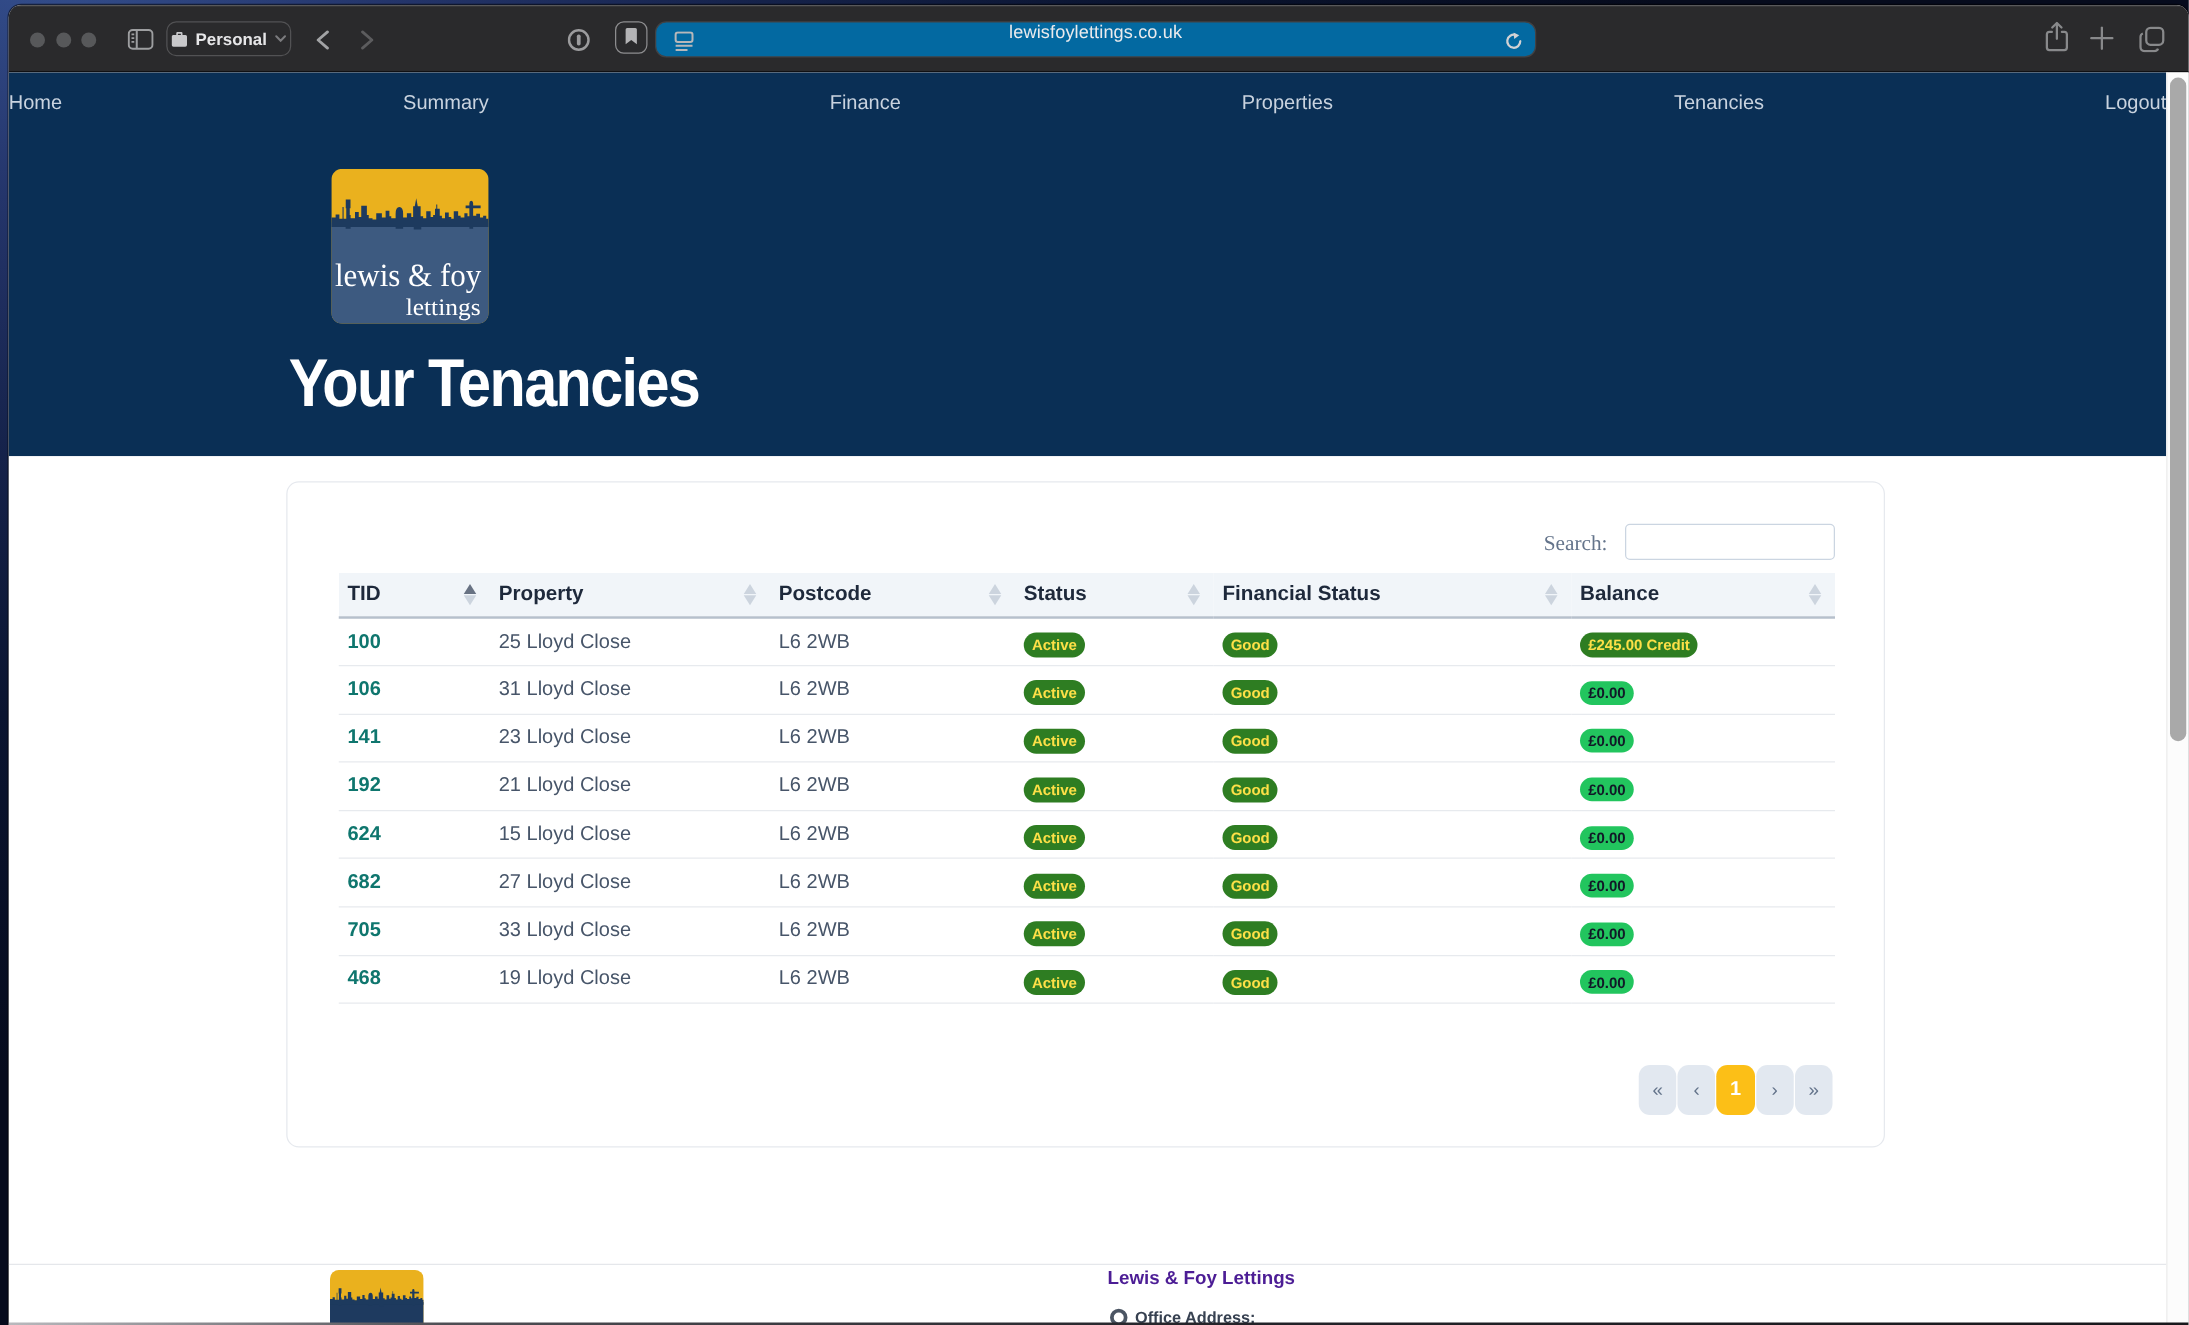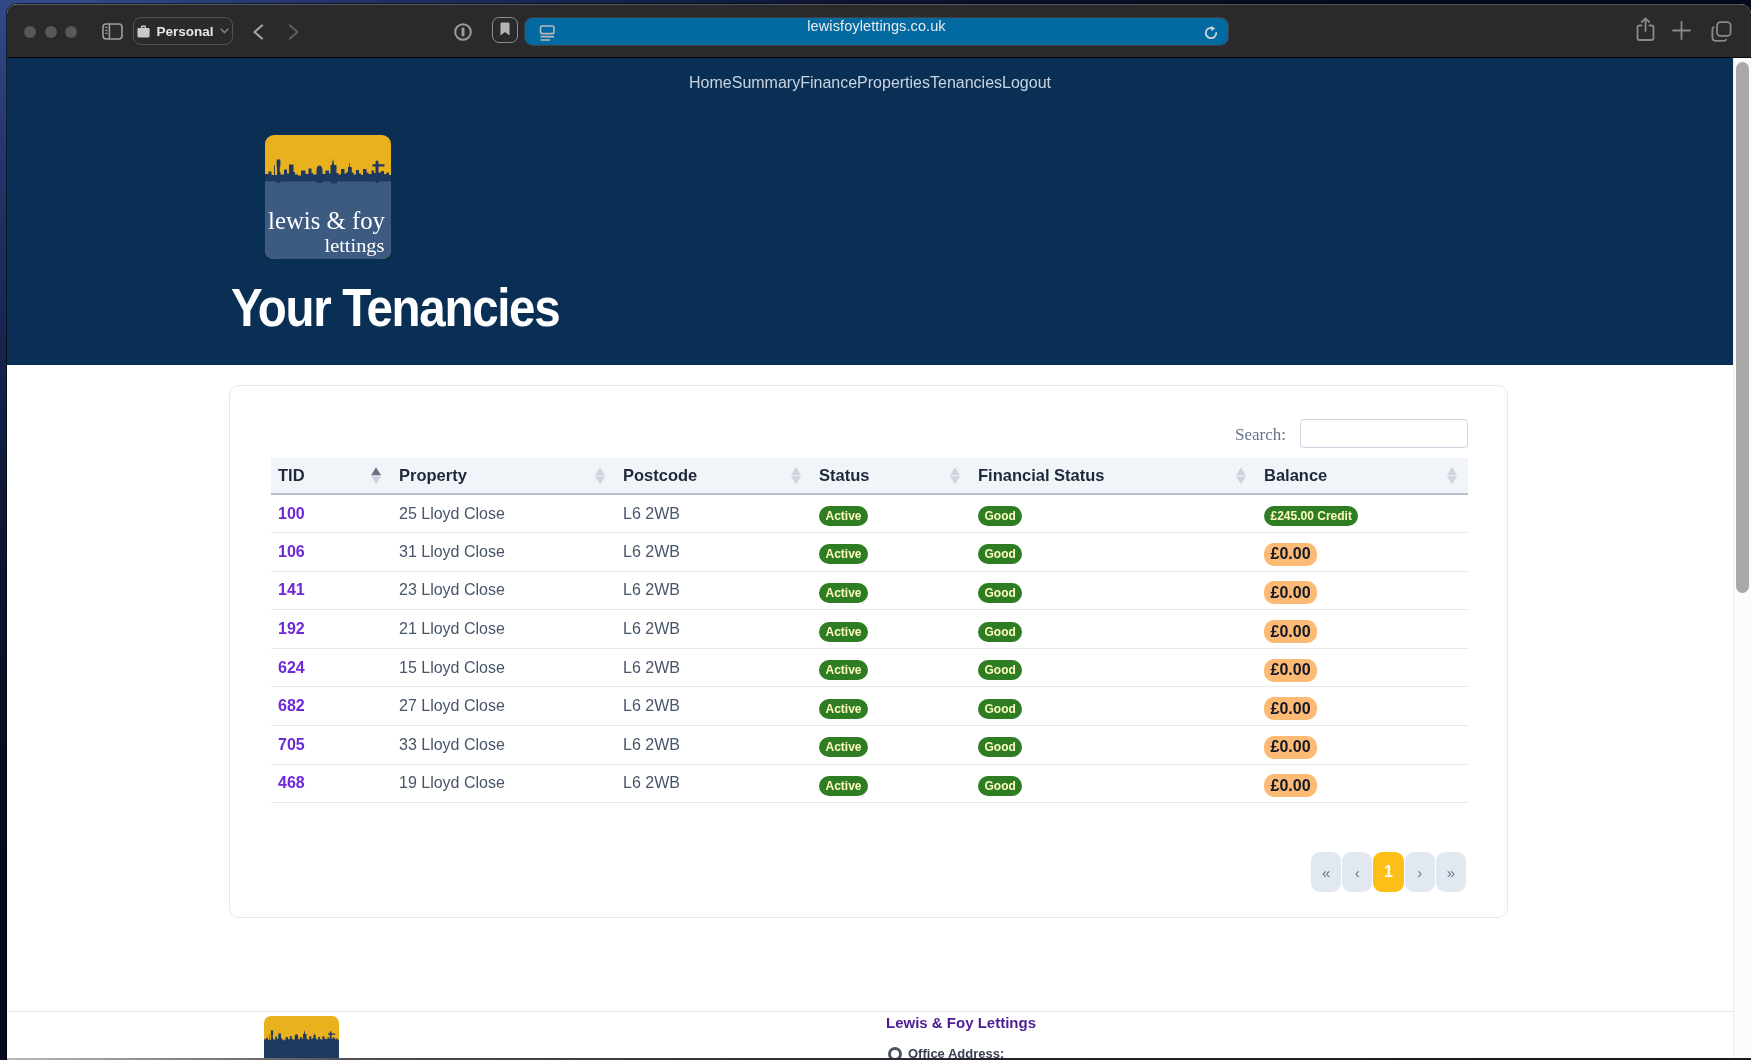--- a/index.html
+++ b/index.html
@@ -37,21 +37,21 @@
     display:flex; align-items:center; justify-content:center;
     color:#ebebed; font-size:14.5px; font-weight:500; letter-spacing:.1px; position:relative; top:-0.5px;
   }
   
   .content { position:absolute; left:0; top:54px; right:0; bottom:0; background:#fff; }
   .sbtrack { position:absolute; right:0; top:0; bottom:0; width:18px; background:#fcfcfc; border-left:1px solid #ececec; }
   .sbthumb { position:absolute; right:2px; top:4px; width:13px; height:531px; border-radius:7px; background:#a9a9a9; }
   .page { position:absolute; left:0; top:0; width:1726px; }
   
   .hero { position:relative; width:100%; height:307px; background:#0a2f55; }
-  .nav { position:absolute; left:0; top:13px; width:100%; display:flex; justify-content:center; }
+  .nav { position:absolute; left:0; top:13px; width:100%; display:flex; justify-content:space-between; }
   .nav a { color:#c9d3df; font-size:16px; font-weight:500; text-decoration:none; line-height:24px; }
   .logo { position:absolute; border-radius:9px; overflow:hidden;margin-left:36px; }
   .logo-hero { left:222px; top:77px; width:126px; height:124px; }
   .h1 {
     position:absolute; left:224px; top:218px; color:#fff;
     font-size:54px; font-weight:bold; letter-spacing:-1.5px; transform:scaleX(.88); transform-origin:left top; white-space:nowrap;
   }
   
   .main { position:relative; background:#fff; height:646px; }
   .card {
@@ -62,29 +62,29 @@
   .search-box { position:absolute; left:1070px; top:33px; width:168px; height:29px; border:1px solid #cbd5e1; border-radius:4px; background:#fff; }
   table.dt { position:absolute; left:41px; top:72px; width:1197px; border-collapse:collapse; table-layout:fixed; }
   table.dt th {
     background:#f1f5f9; text-align:left; font-size:16.5px; font-weight:bold; color:#1e293b;
     height:36px; padding:0 0 0 7px; position:relative; border-bottom:2px solid #b6c0cc;
   }
   table.dt td {
     height:38.6px; padding:0 0 0 7px; font-size:16px; color:#475569;
     border-bottom:1px solid #e7eaee; vertical-align:middle;
   }
-  table.dt tr td:first-child { font-weight:bold; color:#6d28d9; }
+  table.dt tr td:first-child { font-weight:bold; color:#0f766e; }
   .sort { position:absolute; right:11px; top:50%; transform:translateY(-50%); width:10px; height:17.5px; }
   .sort::before, .sort::after { content:""; position:absolute; left:0; width:0; height:0; border-left:5px solid transparent; border-right:5px solid transparent; }
   .sort::before { top:0; border-bottom:8.5px solid #ccd4de; }
   .sort::after { bottom:0; border-top:8.5px solid #ccd4de; }
   .sort-asc::before { border-bottom-color:#687283; }
   .pill { display:inline-block; border-radius:10px; font-weight:bold; position:relative; top:2.5px; }
-  .pill-green { background:#2e7d22; color:#fef9c3; font-size:12px; padding:3px 6.5px; }
-  .pill-gray { background:#fdba74; color:#111827; font-size:16px; padding:2.5px 6.5px; }
+  .pill-green { background:#2e7d22; color:#fde047; font-size:12px; padding:3px 6.5px; }
+  .pill-gray { background:#22c55e; color:#111827; font-size:12px; padding:2.5px 6.5px; }
   .pager { position:absolute; right:41px; top:466px; display:flex; gap:1px; }
   .pbtn {
     width:30.2px; height:40px; background:#e2e8f0; border-radius:9px;
     display:flex; align-items:center; justify-content:center;
     color:#64748b; font-size:15px;
   }
   .pbtn.active { background:#fcbf17; color:#fff; font-size:16px; font-weight:bold; }
   
   .footer { position:relative; background:#fff; border-top:1px solid #e5e7eb; height:98px; }
   .logo-foot { left:221px; top:4px; width:75px; height:74px; border-radius:7px; }

